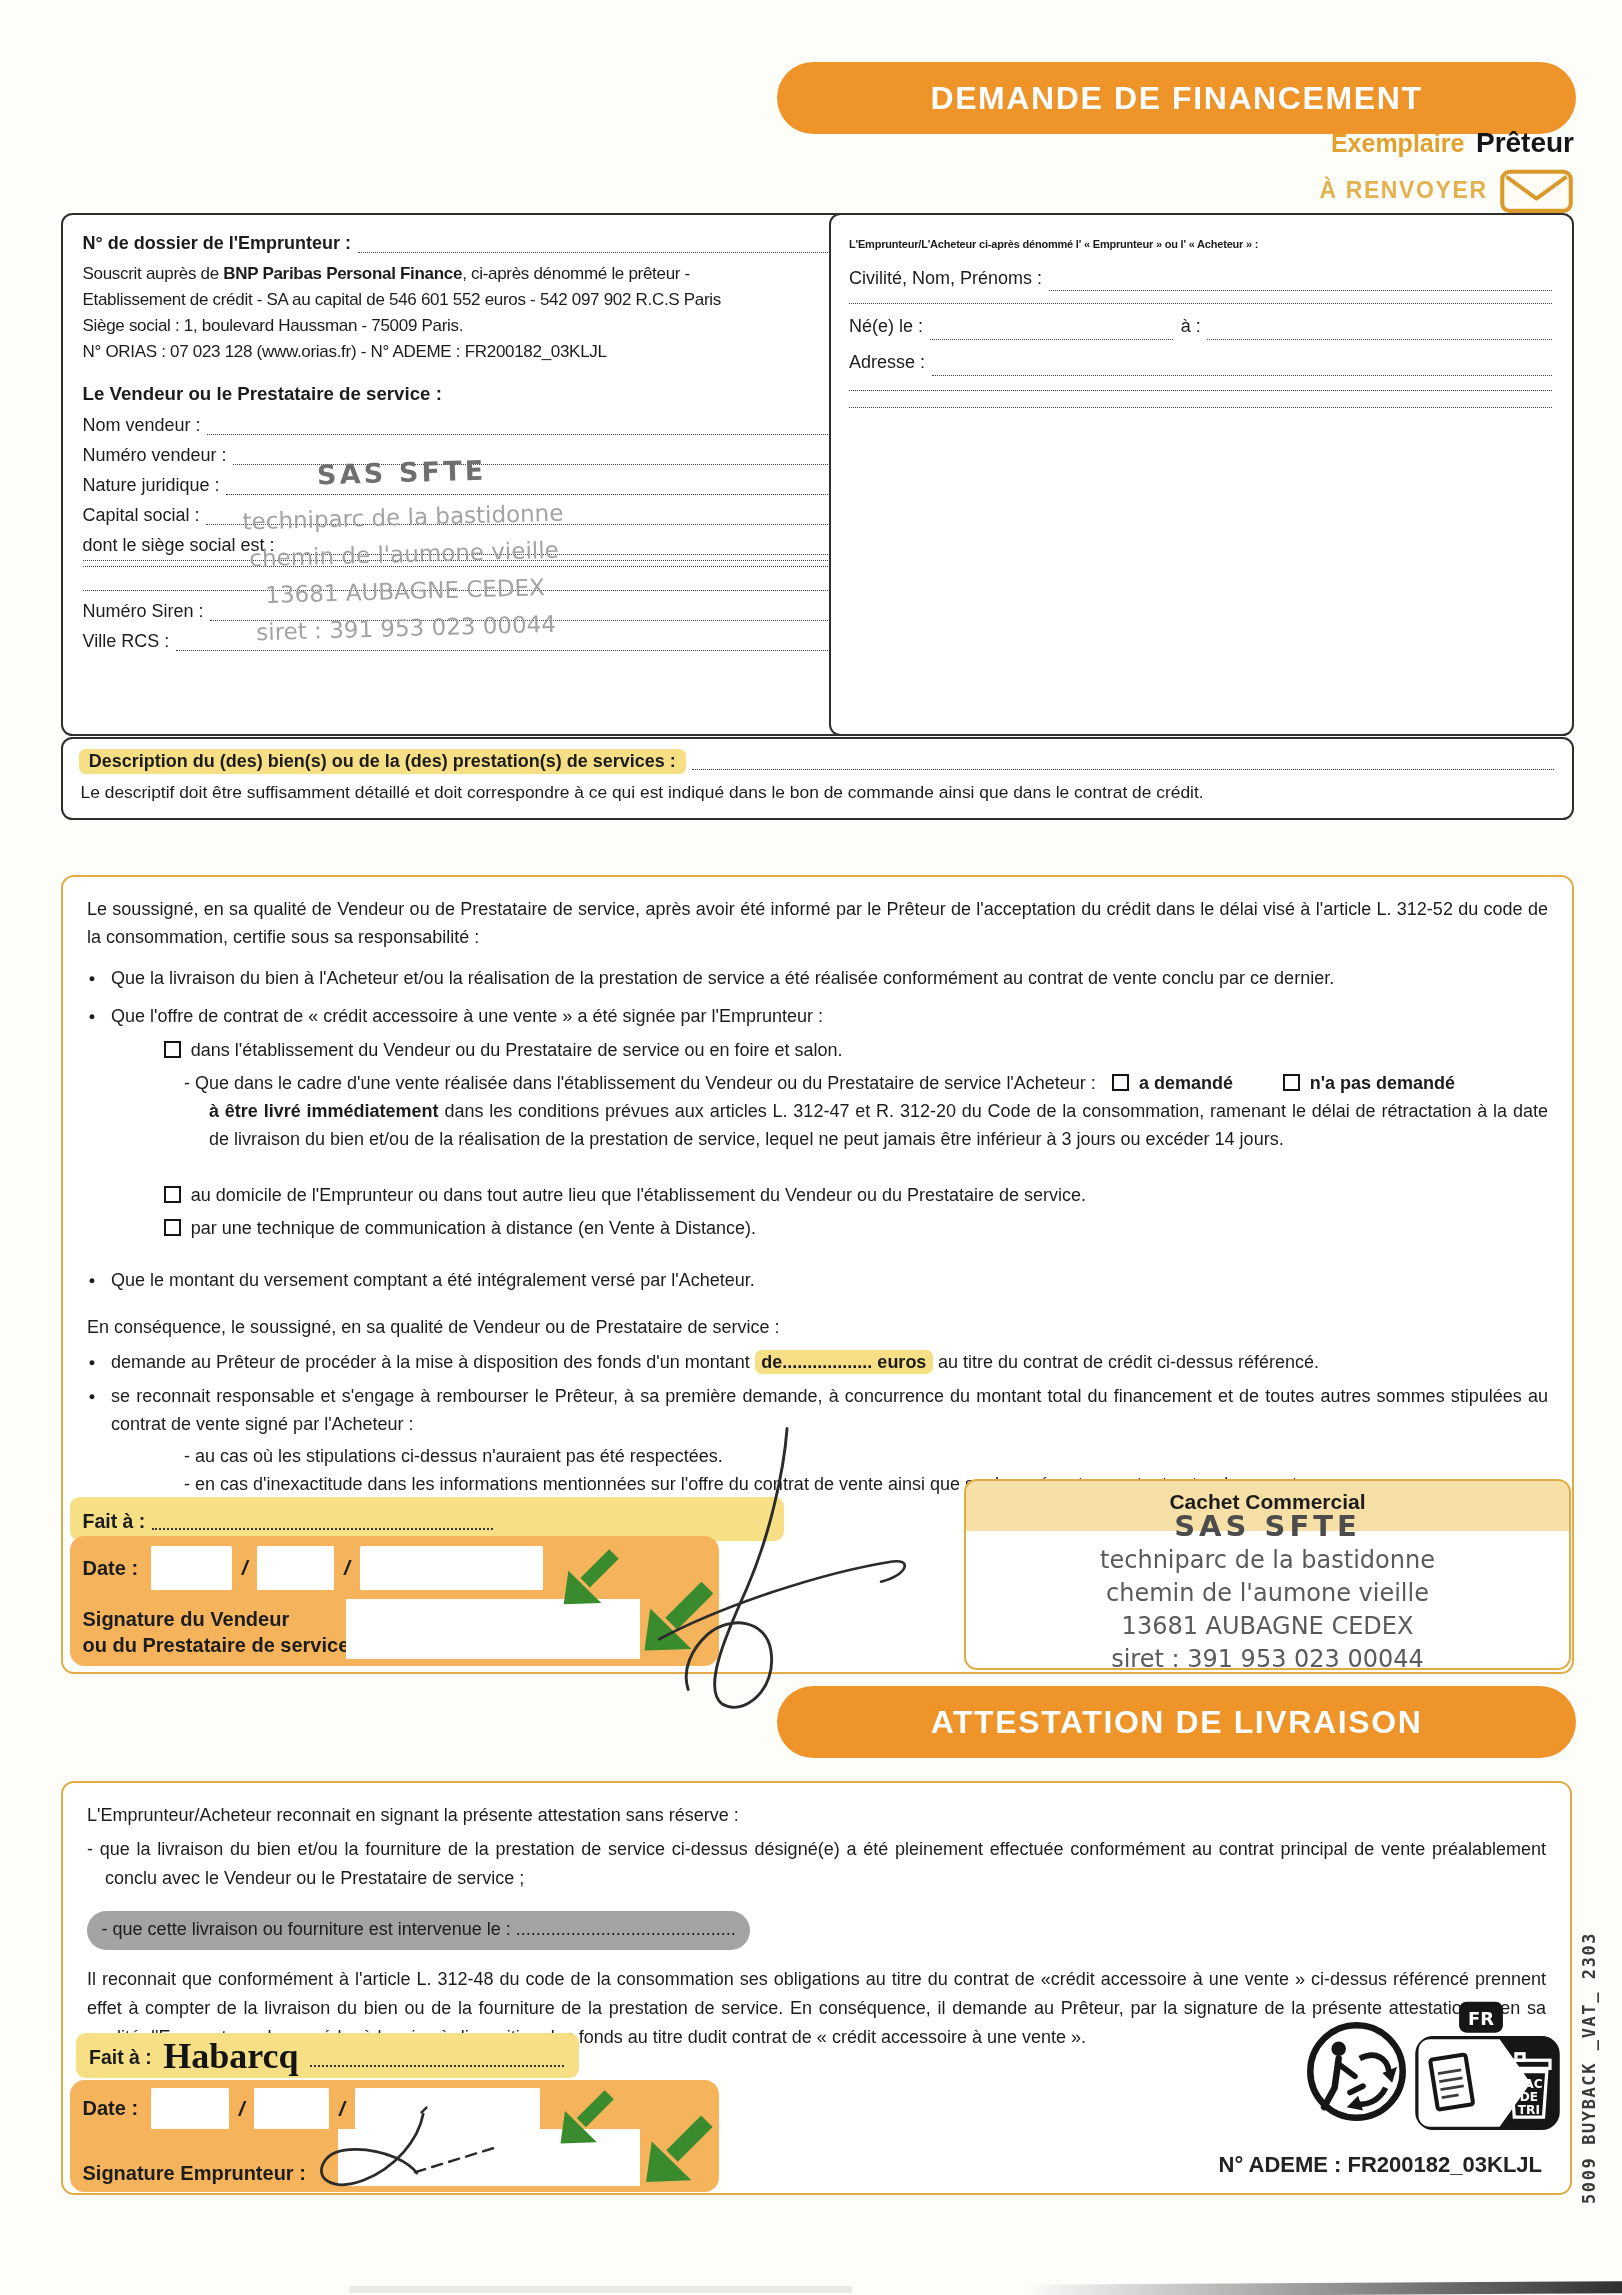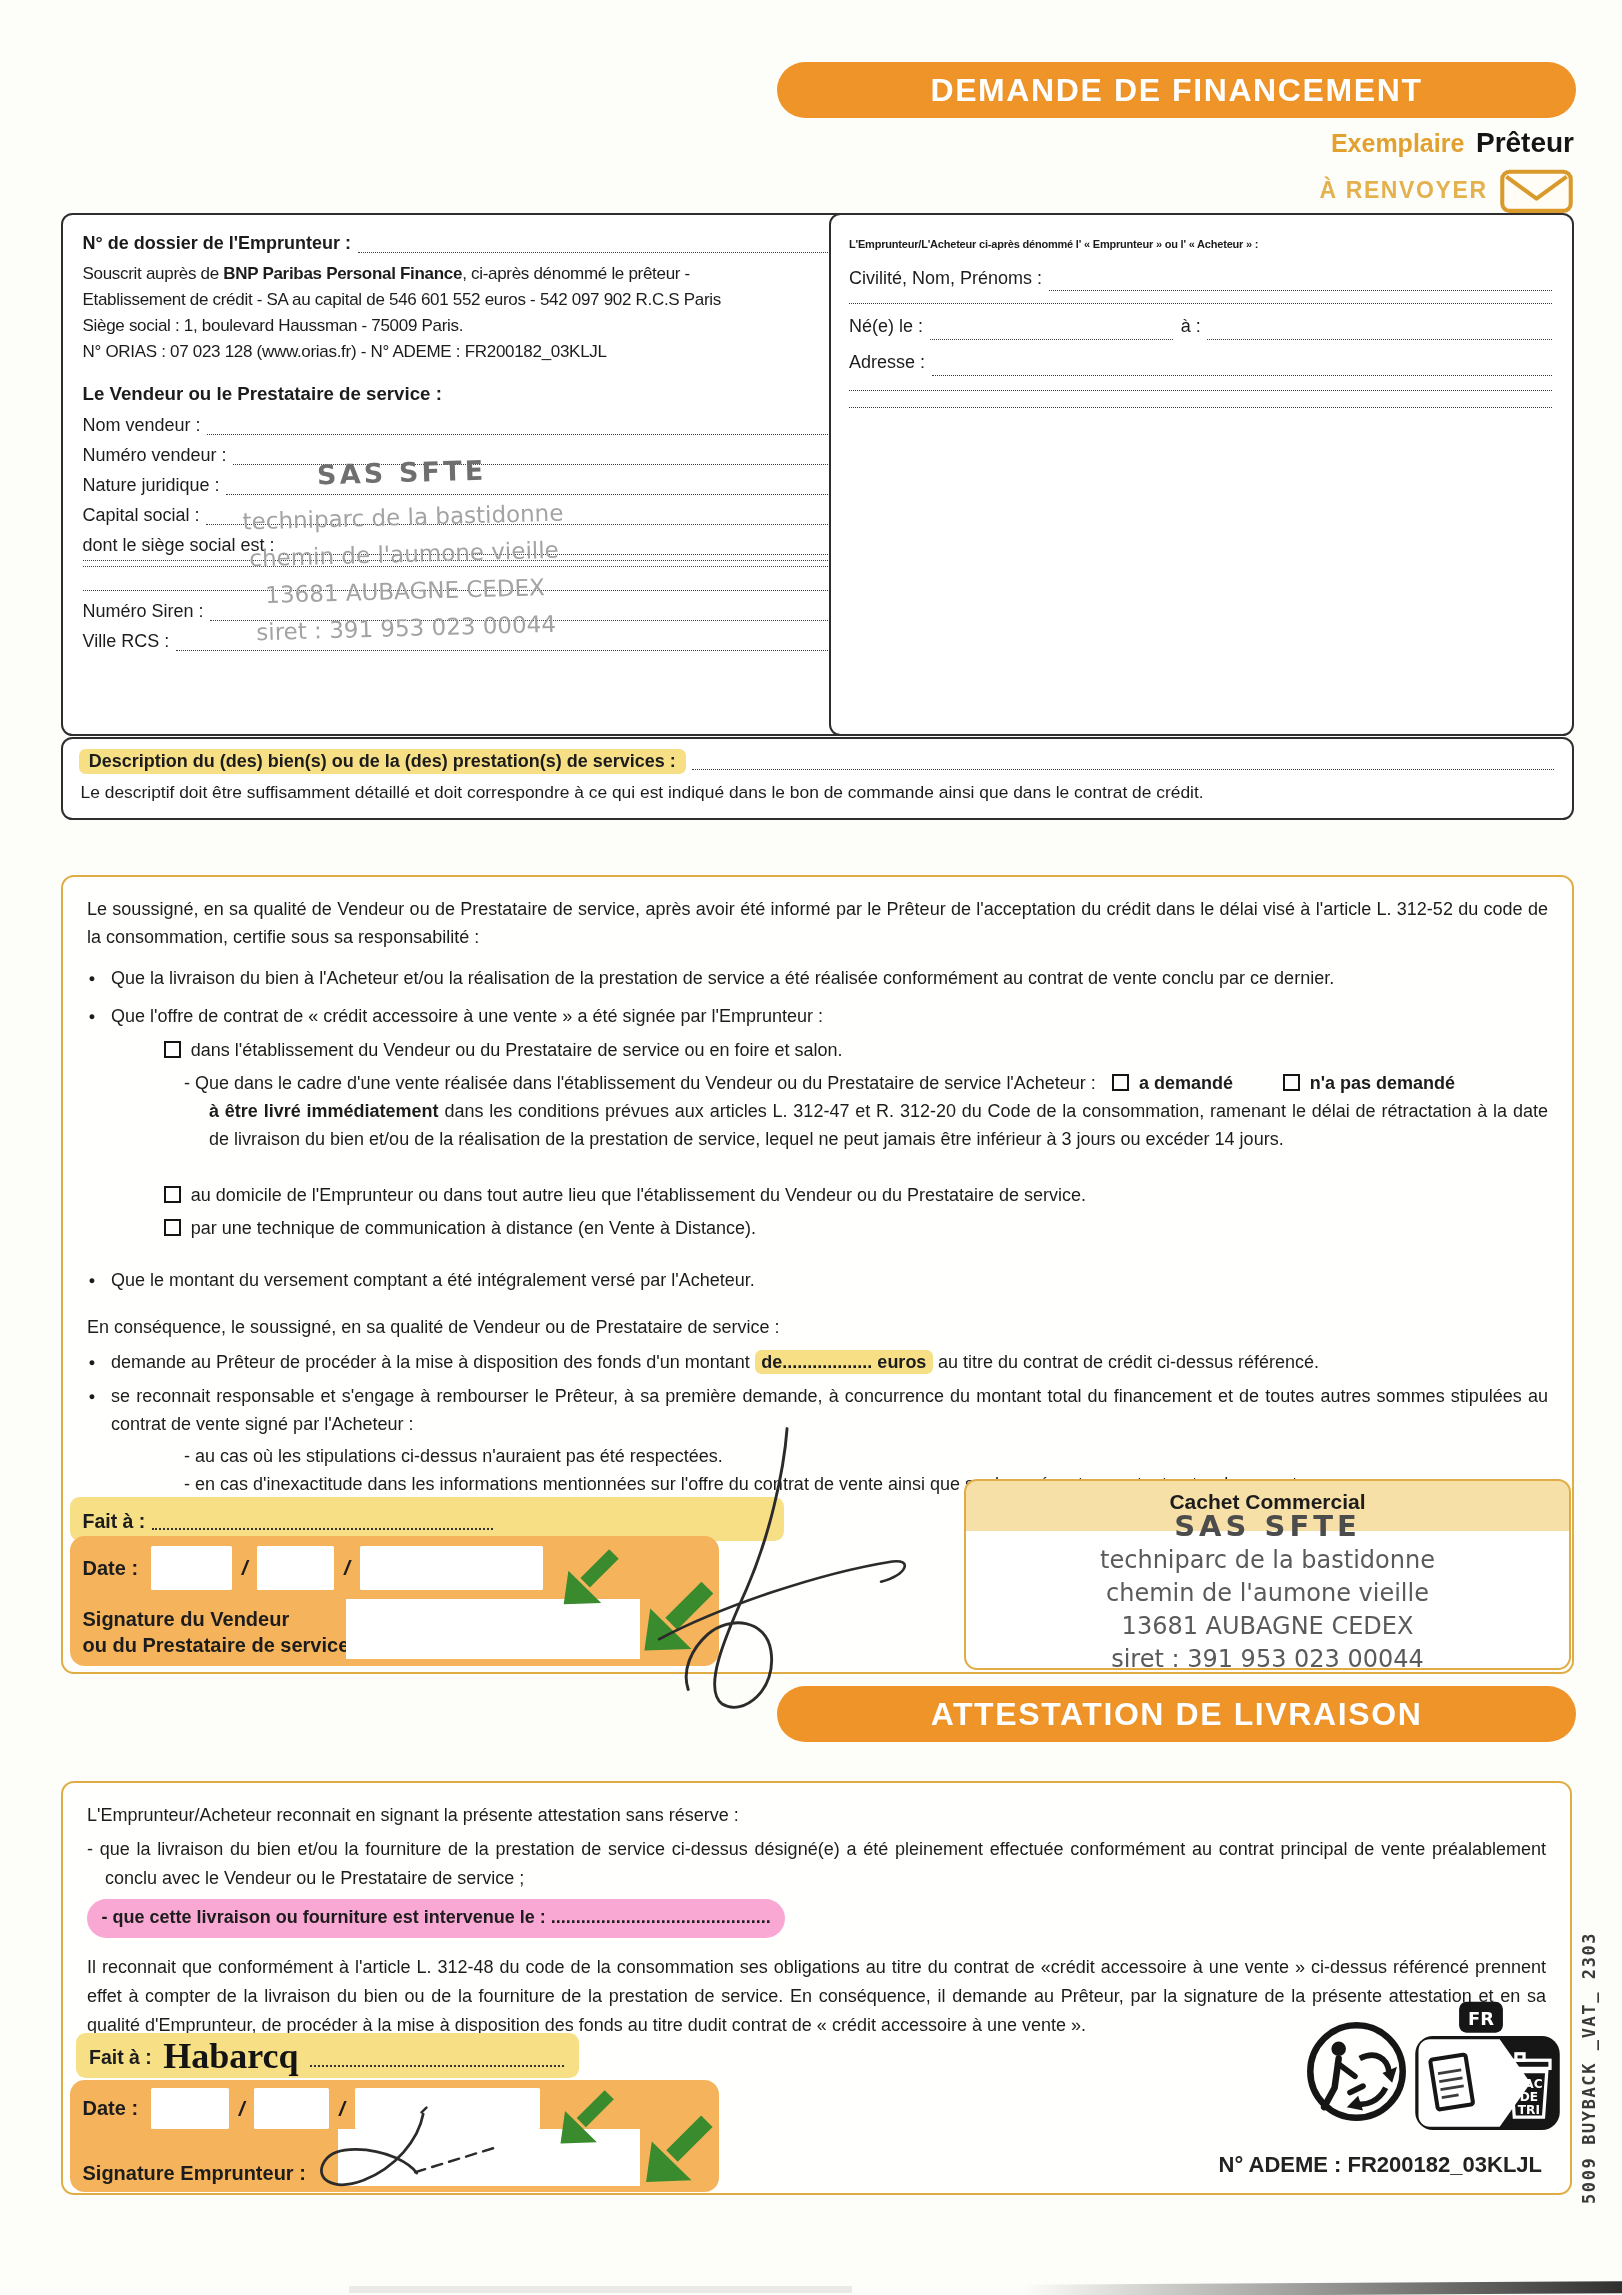--- a/index.html
+++ b/index.html
@@ -4,21 +4,21 @@
 <style>
   * { margin:0; padding:0; box-sizing:border-box; }
   html,body { background:#e8e8e8; }
   .page {
     position:relative; width:1623px; height:2295px;
     background:#fdfdfa; overflow:hidden;
     font-family:"Liberation Sans", sans-serif; color:#1c1c1c;
   }
   
   .banner {
-    position:absolute; left:777px; width:799px; height:56px;
+    position:absolute; left:777px; width:799px; height:72px;
     background:#ee9428; border-radius:39px;
     display:flex; align-items:center; justify-content:center;text-align:right;
   }
   .banner span {
     color:#fff; font-weight:bold; font-size:32px; letter-spacing:1.6px;
     text-shadow:0 0 0.8px #e08a20;
   }
   .banner.demande { top:62px; }
   .banner.attest  { top:1686px; }
 
@@ -100,21 +100,21 @@
     position:absolute; left:901px; top:602px; width:607px; height:191px;
     border:2.4px solid #e0ac45; border-radius:13px;
     background:linear-gradient(#f7e0a8 0 50px, #fff 50px);
     text-align:center; overflow:hidden;
   }
   .cachet .ct { font-weight:bold; font-size:21px; margin-top:6.5px; }
   .cachet .stamp2 { font-family:"DejaVu Sans", sans-serif; color:#565656; }
   .cachet .s1 { font-size:29px; letter-spacing:4px; color:#4c4c4c; font-weight:bold; margin-top:-3.2px; }
   .cachet .s2 { font-size:24px; line-height:33px; color:#5a5a5a; margin-top:3.2px; }
 
-  .hlpill { display:inline-block; background:#f9a8d4; border-radius:21px; padding:4px 14.6px 5.7px; font-weight:bold; }
+  .hlpill { display:inline-block; background:#a3a3a3; border-radius:21px; padding:4px 14.6px 5.7px; font-weight:normal;margin-top:12px; }
 
   .faitbar.attest { left:13px; top:250px; width:503px; height:45px; }
   .habarcq {
     font-family:"Liberation Serif", serif; font-size:36px; font-weight:600;
     color:#141414; margin:-9.7px 4.9px 0 11.4px; line-height:32px;
   }
   .sigbox.borrower { left:6.5px; top:297px; width:649px; height:112px; }
 
   .icons { position:absolute; pointer-events:none; }
   .ademe { position:absolute; right:28px; top:367px; font-size:22px; font-weight:bold; color:#222; }

